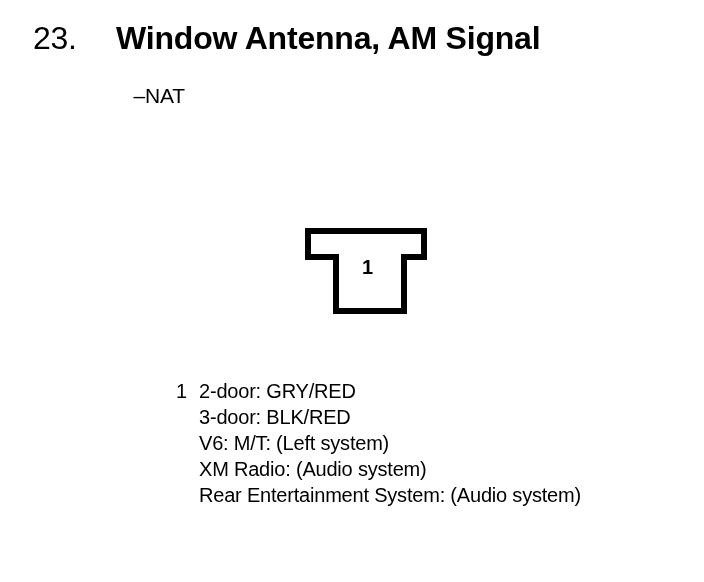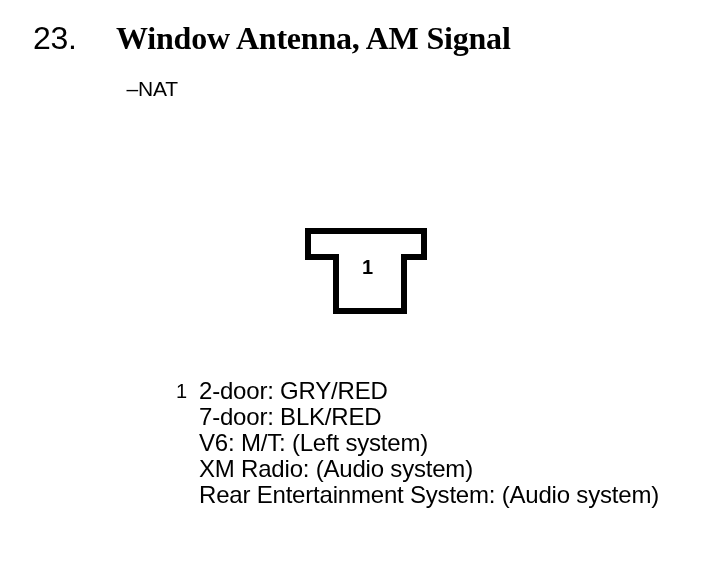--- a/index.html
+++ b/index.html
@@ -39,28 +39,27 @@
     vertical-align: baseline;
   }
   #title-text {
     display: inline-block;
     font-size: 32px;
     font-weight: bold;
     letter-spacing: -0.2px;
     line-height: 1;
     margin-left: 35px;
     vertical-align: baseline;
-    font-family: Liberation Serif, serif;
   }
 
   #subtitle-list {
     position: absolute;
     left: 120px;
     top: 74px;
-    margin: 0;
+    margin: 7px;
     padding: 0;
     list-style: none;
     text-align: right;
   }
   #subtitle-list li {
     font-size: 21px;
     line-height: 29px;
     white-space: nowrap;
     letter-spacing: -0.2px;
   }
@@ -109,21 +108,21 @@
     width: 23px;
     flex: 0 0 23px;
     font-size: 20px;
     line-height: 26px;
     text-align: left;
   }
   .legend-lines {
     flex: 1 1 auto;
   }
   .legend-line {
-    font-size: 24px;
+    font-size: 20px;
     line-height: 26px;
     white-space: nowrap;
     letter-spacing: -0.2px;
   }
 </style>
 </head>
 <body>
 
 <div id="header-block">
 
@@ -147,20 +146,20 @@
   </svg>
   <div id="connector-pin-number">1</div>
 </div>
 
 <div id="legend-block">
 
   <div class="legend-entry">
     <div class="legend-marker">1</div>
     <div class="legend-lines">
       <div class="legend-line">2-door: GRY/RED</div>
-      <div class="legend-line">7-door: BLK/RED</div>
+      <div class="legend-line">3-door: BLK/RED</div>
       <div class="legend-line">V6: M/T: (Left system)</div>
       <div class="legend-line">XM Radio: (Audio system)</div>
       <div class="legend-line">Rear Entertainment System: (Audio system)</div>
     </div>
   </div>
 
 </div>
 
 </body></html>

